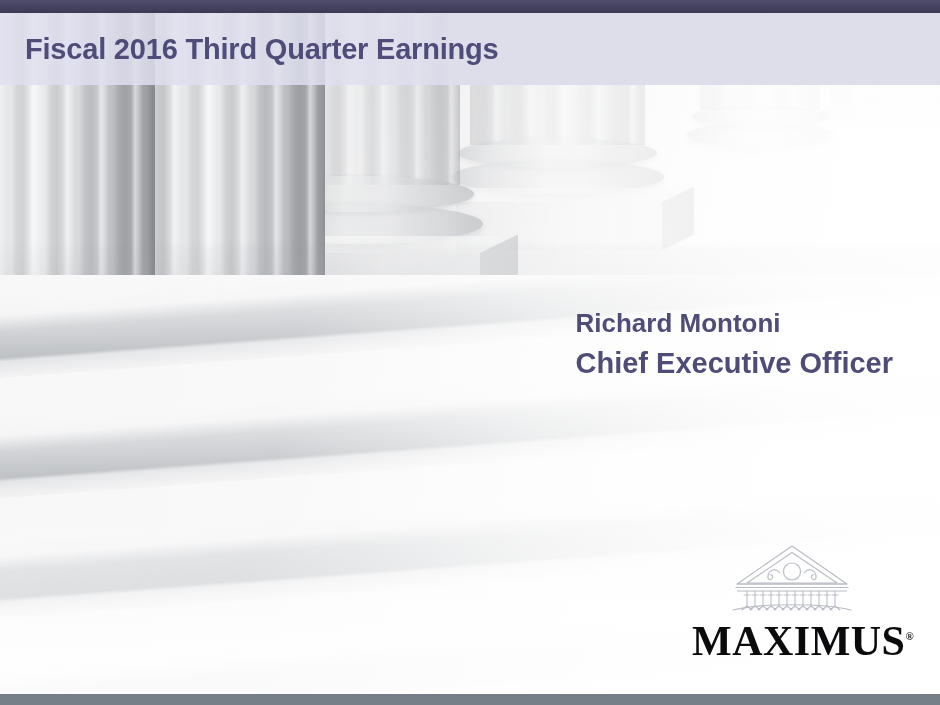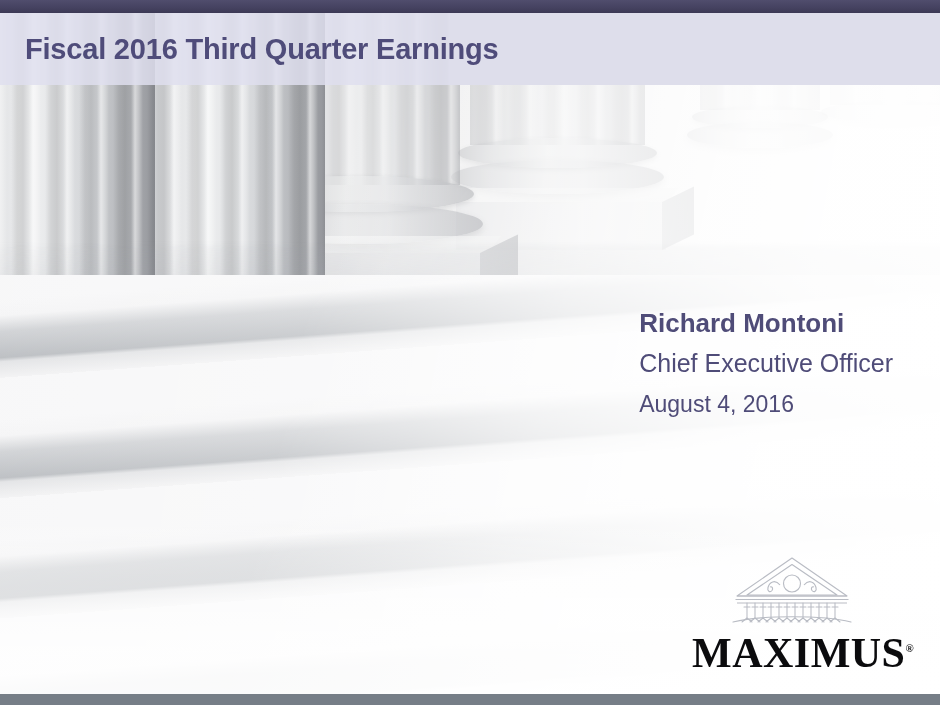--- a/index.html
+++ b/index.html
@@ -205,37 +205,37 @@
     z-index: 4;
     color: #4f4c78;
   }
   .presenter .name {
     font-size: 26px;
     font-weight: bold;
     line-height: 40px;
     white-space: nowrap;
   }
   .presenter .role {
-    font-size: 25px;
-    font-weight: normal;
+    font-size: 29px;
+    font-weight: bold;
     line-height: 41px;
     white-space: nowrap;
   }
   .presenter .date {
     font-size: 23px;
     font-weight: normal;
     line-height: 41px;
     white-space: nowrap;
   }
 
   
   .logo {
     position: absolute;
     right: 48px;
-    top: 555px;
+    top: 543px;
     z-index: 4;
     width: 200px;
     text-align: left;
   }
   .logo-mark {
     display: block;
     margin: 0 auto 3px auto;
   }
   .logo-word {
     font-family: "Liberation Serif", serif;
@@ -336,21 +336,20 @@
   <div class="topbar"></div>
 
   <div class="title-band">
     <div class="band-right"></div>
     <div class="title-text">Fiscal 2016 Third Quarter Earnings</div>
   </div>
 
   <div class="presenter">
     <div class="name">Richard Montoni</div>
     <div class="role">Chief Executive Officer</div>
-    <div class="date">August 4, 2016</div>
   </div>
 
   <div class="logo">
     <svg class="logo-mark" width="122" height="68" viewBox="0 0 122 68">
       <g fill="none" stroke="#b9bcc4" stroke-width="1.15" stroke-linejoin="round">
 
         <path d="M61 3 L116 41 L6 41 Z"></path>
 
         <path d="M61 9.5 L106 40 L16 40 Z"></path>
 

